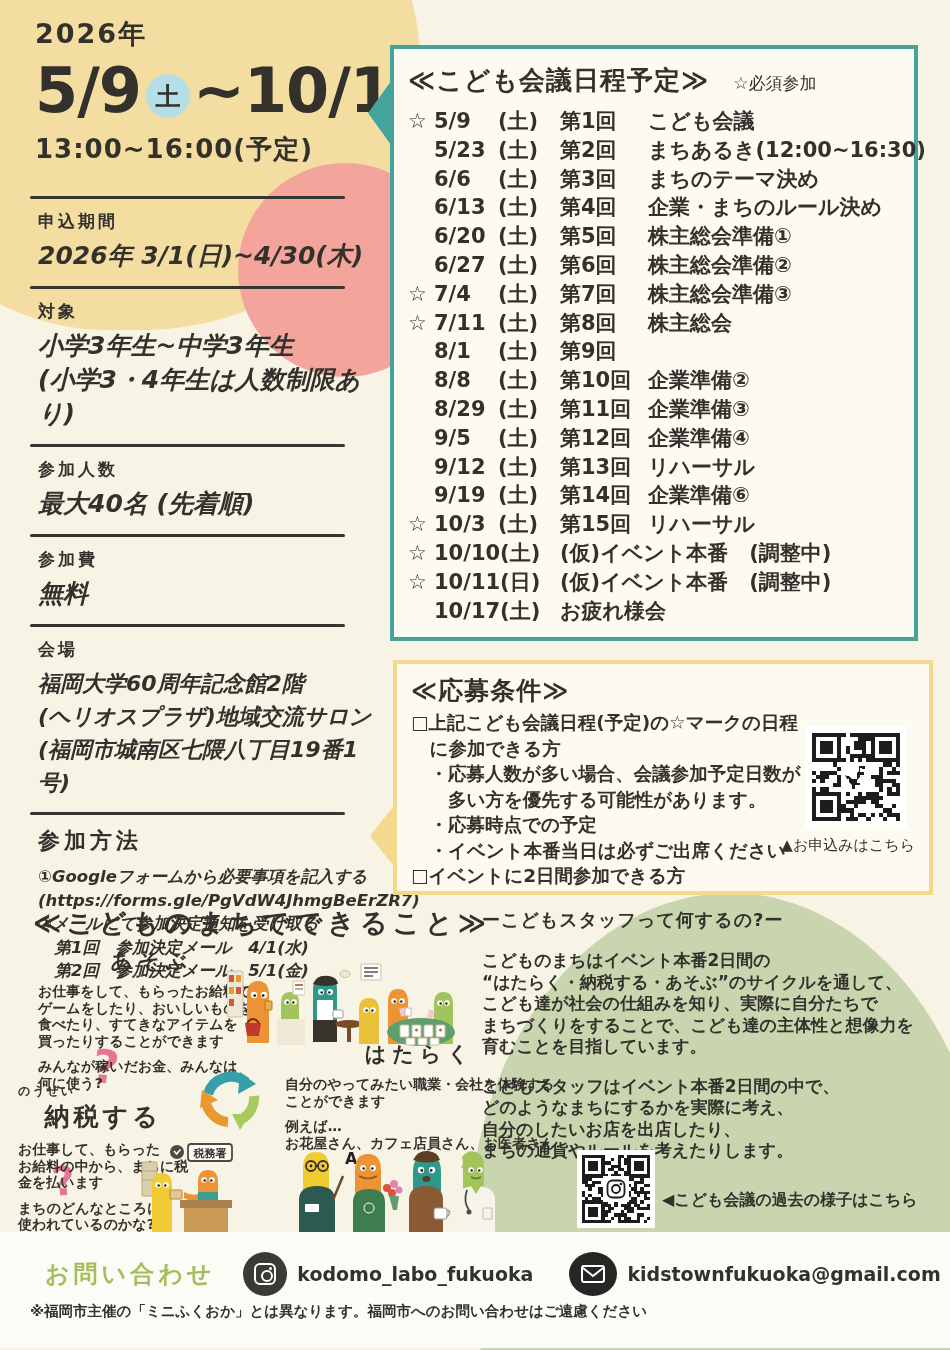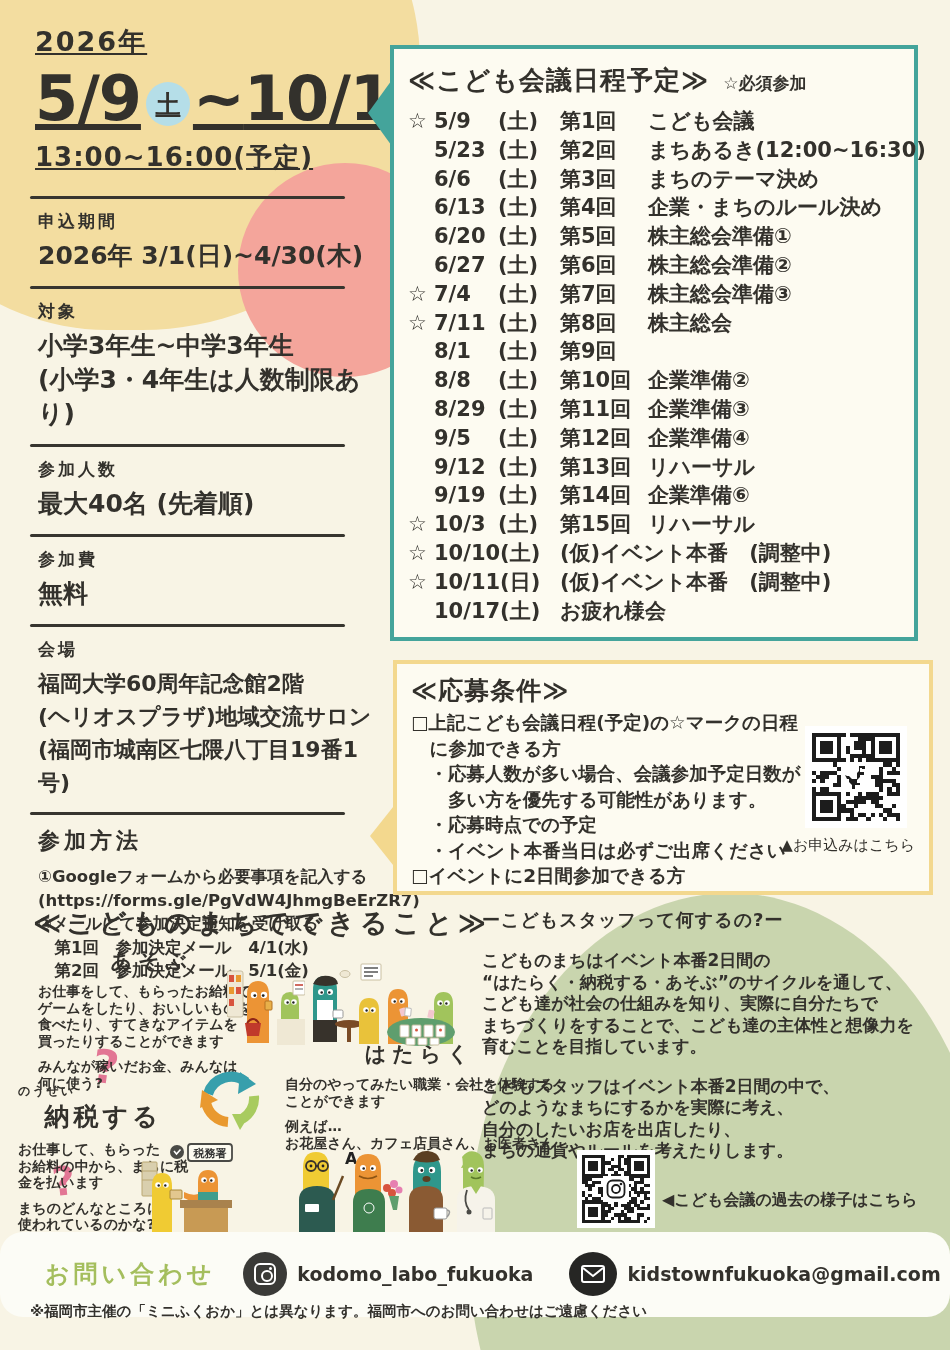--- a/index.html
+++ b/index.html
@@ -12,51 +12,51 @@
   }
   
   .bg-yellow-blob { position:absolute; left:-120px; top:-190px; width:540px; height:520px;
     background:#f3dda0; border-radius:48% 52% 55% 45%; z-index:0; }
   .bg-pink-circle { position:absolute; left:238px; top:163px; width:214px; height:214px;
     background:#f4a59b; border-radius:50%; z-index:0; }
   .bg-green-dome { position:absolute; left:468px; top:893px; width:524px; height:700px;
     background:#c9d5ae; border-radius:50%; z-index:0; }
 
   
-  .hero { position:absolute; left:35px; top:24px; z-index:2;text-decoration:underline; }
+  .hero { position:absolute; left:35px; top:16px; z-index:2; }
   .hero-year { font-size:27px; font-weight:700; letter-spacing:2px; }
   .hero-dateline { display:flex; align-items:flex-end; margin-top:8px; }
   .hero-big { font-size:62px; font-weight:700; letter-spacing:-1px; line-height:1; }
   .day-chip { width:44px; height:44px; border-radius:50%; display:inline-flex;
     align-items:center; justify-content:center; font-size:25px; font-weight:700;
     margin:0 3px 4px 5px; flex:none; }
   .chip-blue { background:#b5dee8; }
   .chip-pink { background:#f7cdc6; }
   .hero-time { font-size:26px; font-weight:600; margin-top:10px; letter-spacing:1px; }
 
   
   .info-col { position:absolute; left:30px; top:196px; width:345px; z-index:2; }
   .divider { height:3px; background:#37352f; border-radius:2px; width:315px; margin:0 0 11px 0; }
   .info-sec { margin-bottom:13px; }
   .info-label { font-size:17px; font-weight:700; letter-spacing:3px; margin:0 0 6px 8px; }
   .info-label.label-lg { font-size:22px; letter-spacing:4px; margin-bottom:9px; }
-  .info-lines { margin-left:8px; white-space:pre-line; }
+  .info-lines { margin-left:8px; white-space:pre-line;font-style:italic; }
   .info-lines.lg { font-size:25px; font-weight:600; line-height:34px; }
   .info-lines.md { font-size:22px; font-weight:600; line-height:33px; }
   .info-lines.sm { font-size:16.5px; font-weight:600; line-height:23.5px; }
 
   
   .schedule-box { position:absolute; left:390px; top:45px; width:528px; height:596px;
     background:#fdfbf1; border:4px solid #44a49b; z-index:2; padding:14px 10px 6px 14px; }
   .schedule-box .arrow { position:absolute; left:-26px; top:28px; width:0; height:0;
     border-top:36px solid transparent; border-bottom:36px solid transparent;
     border-right:26px solid #44a49b; }
   .sched-head { display:flex; align-items:baseline; }
   .sched-title { font-size:26px; font-weight:700; letter-spacing:1px; }
-  .sched-sub { font-size:17px; font-weight:700; margin-left:14px; }
+  .sched-sub { font-size:17px; font-weight:400; margin-left:24px; }
   .sched-rows { margin-top:9px; }
   .srow { display:flex; font-size:21px; font-weight:600; line-height:28.8px; white-space:nowrap; }
   .c-star { width:26px; flex:none; }
   .c-date { width:64px; flex:none; overflow:visible; }
   .c-day  { width:62px; flex:none; }
   .c-num  { width:88px; flex:none; overflow:visible; }
   .c-title{ flex:1; }
 
   
   .apply-box { position:absolute; left:393px; top:660px; width:540px; height:235px;
@@ -95,22 +95,22 @@
 
   
   .dome-text { position:absolute; left:482px; top:908px; width:455px; z-index:2; }
   .dome-h { font-size:18px; font-weight:700; letter-spacing:1px; }
   .dome-p { font-size:17px; font-weight:600; line-height:21.5px; white-space:pre-line; margin-top:18px; }
   .qr-wrap2 { position:absolute; left:577px; top:1150px; width:78px; height:78px;
     background:#fff; padding:5px; z-index:2; }
   .qr-caption2 { position:absolute; left:662px; top:1190px; font-size:16px; font-weight:700; z-index:2; }
 
   
-  .footer { position:absolute; left:0; top:1232px; width:950px; height:85px;
-    background:#fcfcf6; z-index:3;border-radius:23px; }
+  .footer { position:absolute; left:0; top:1232px; width:950px; height:116px;
+    background:#fcfcf6; z-index:3; }
   .footer-row { position:absolute; left:45px; top:20px; display:flex; align-items:center; }
   .contact-label { color:#a4be5d; font-size:24px; font-weight:700; letter-spacing:4px; }
   .ig-badge { width:44px; height:44px; border-radius:50%; background:#3a3a37; margin-left:28px;
     display:flex; align-items:center; justify-content:center; flex:none; }
   .ig-inner { width:22px; height:22px; border:2px solid #fff; border-radius:6px; position:relative; }
   .ig-inner::before { content:""; position:absolute; left:5px; top:5px; width:8px; height:8px;
     border:2px solid #fff; border-radius:50%; }
   .ig-inner::after { content:""; position:absolute; right:2px; top:2px; width:3px; height:3px;
     background:#fff; border-radius:50%; }
   .handle { font-size:19px; font-weight:600; margin-left:10px; }

